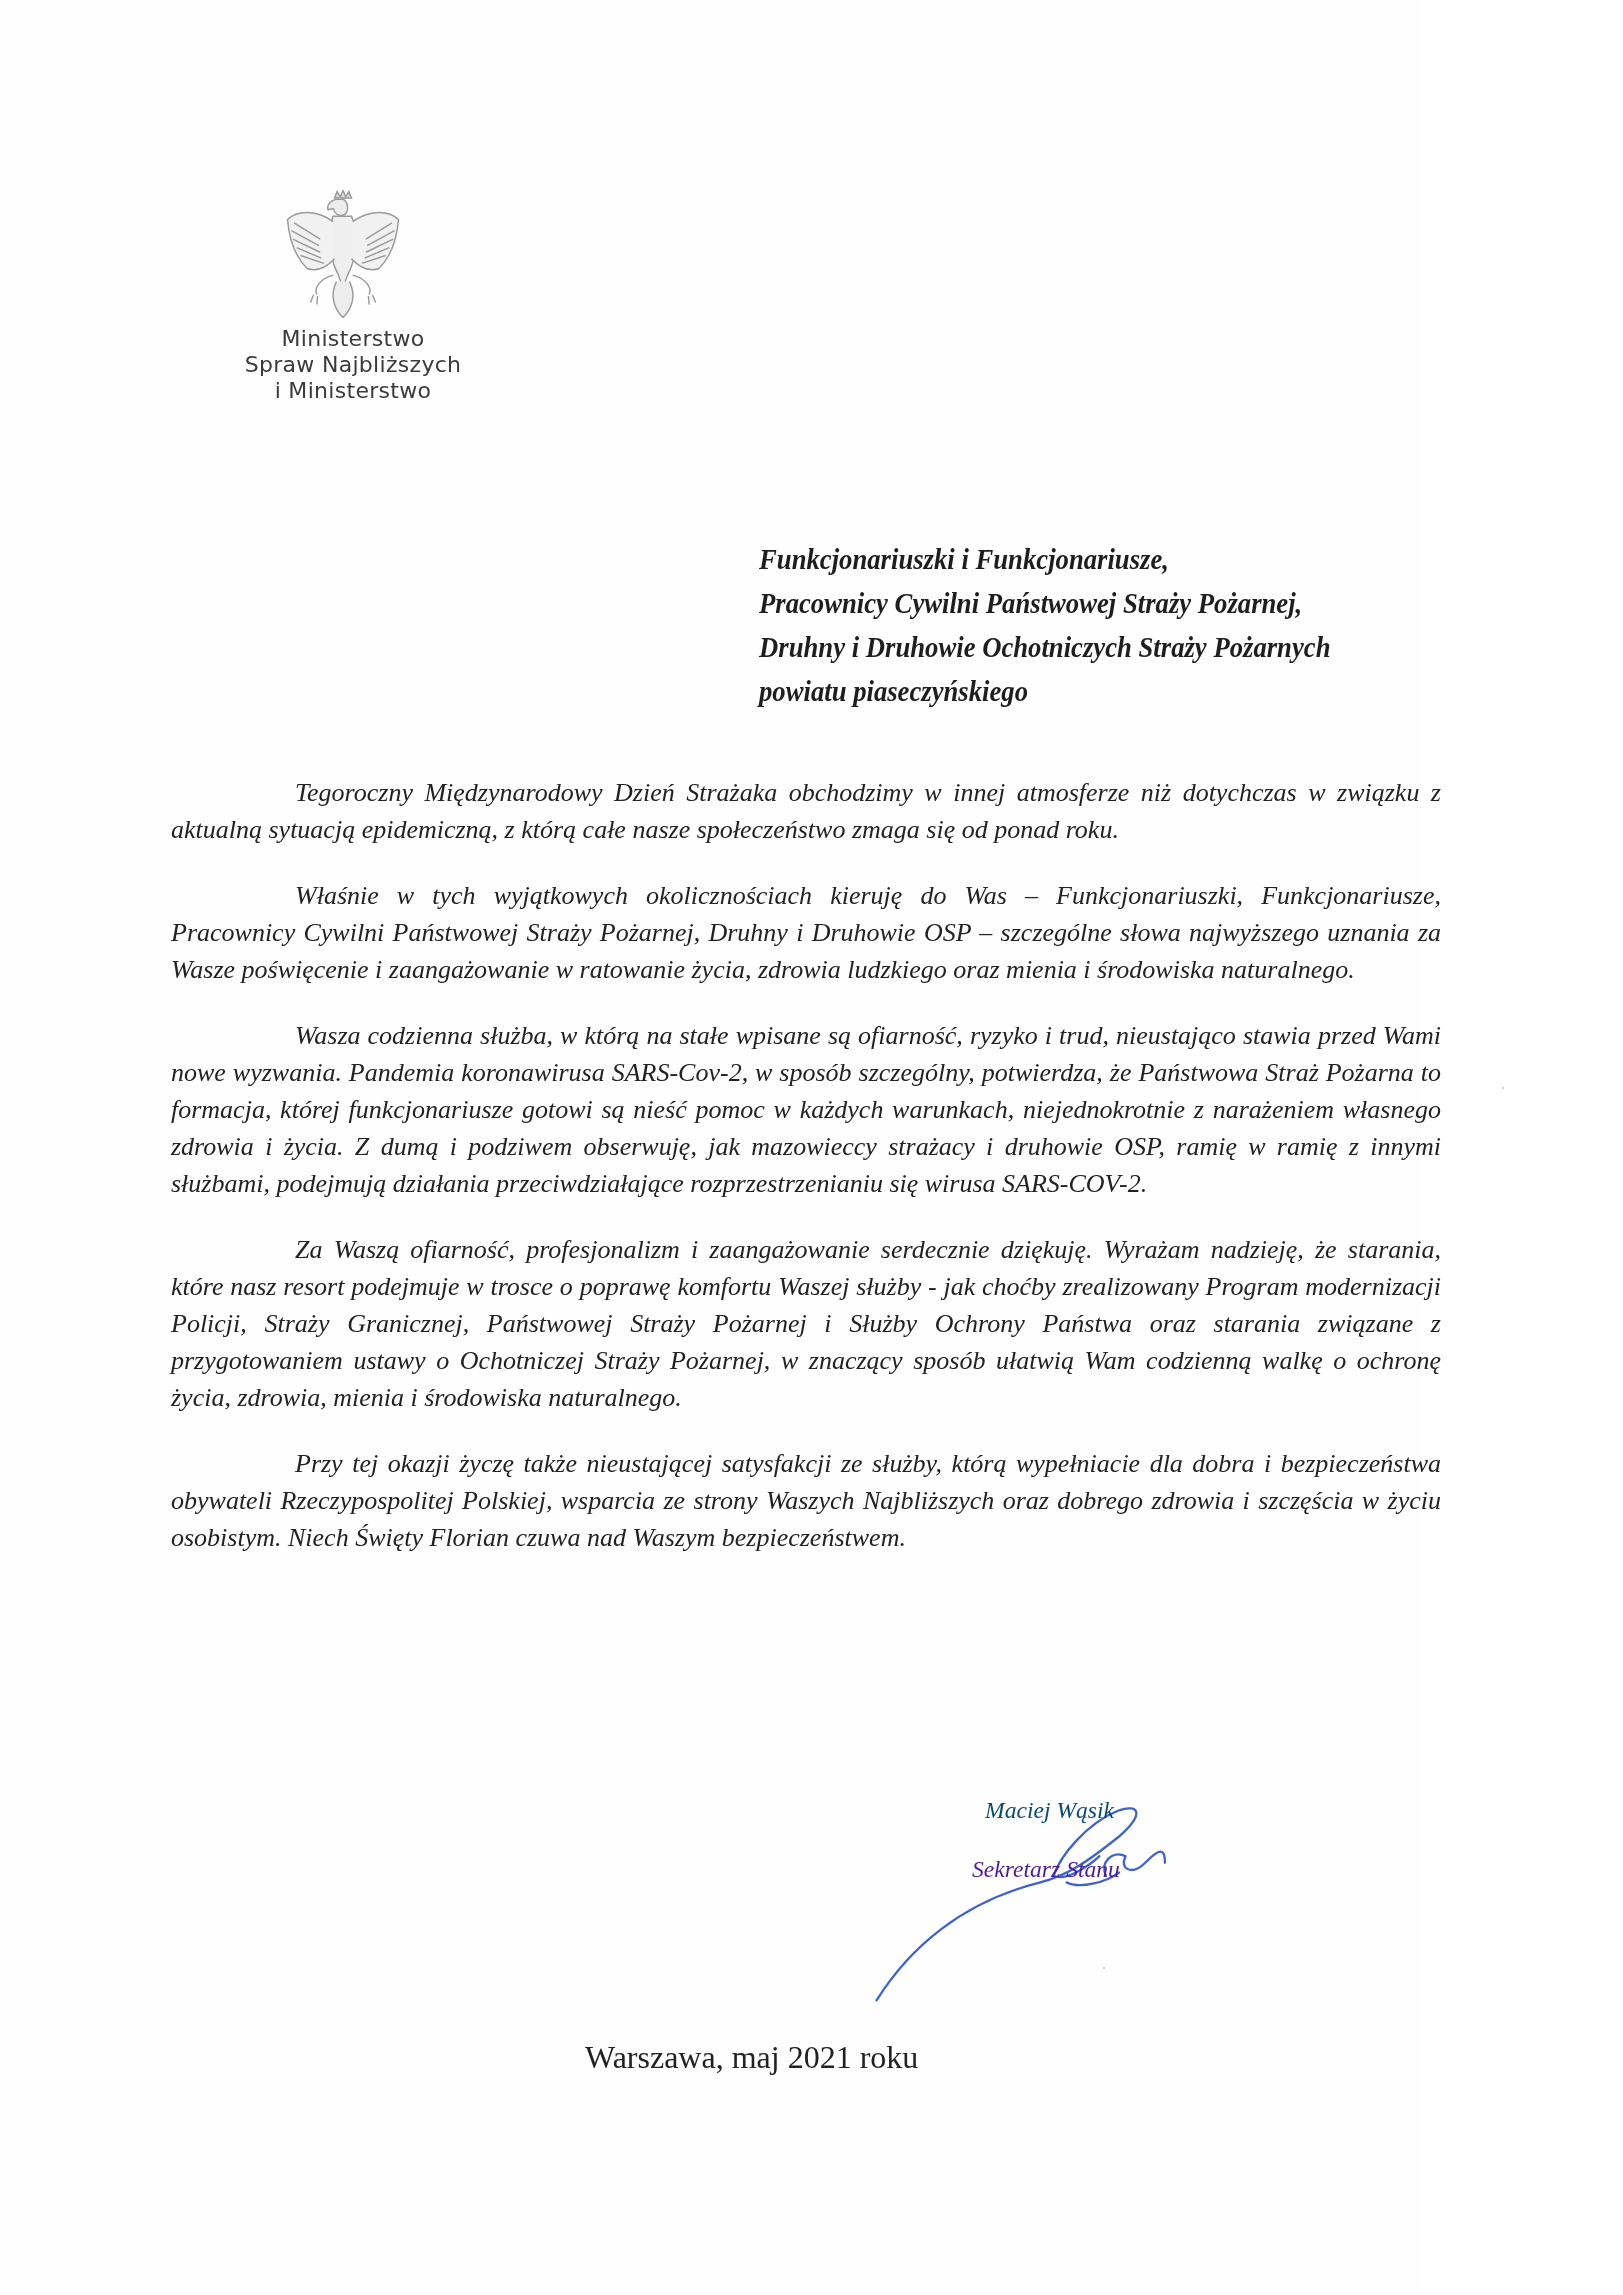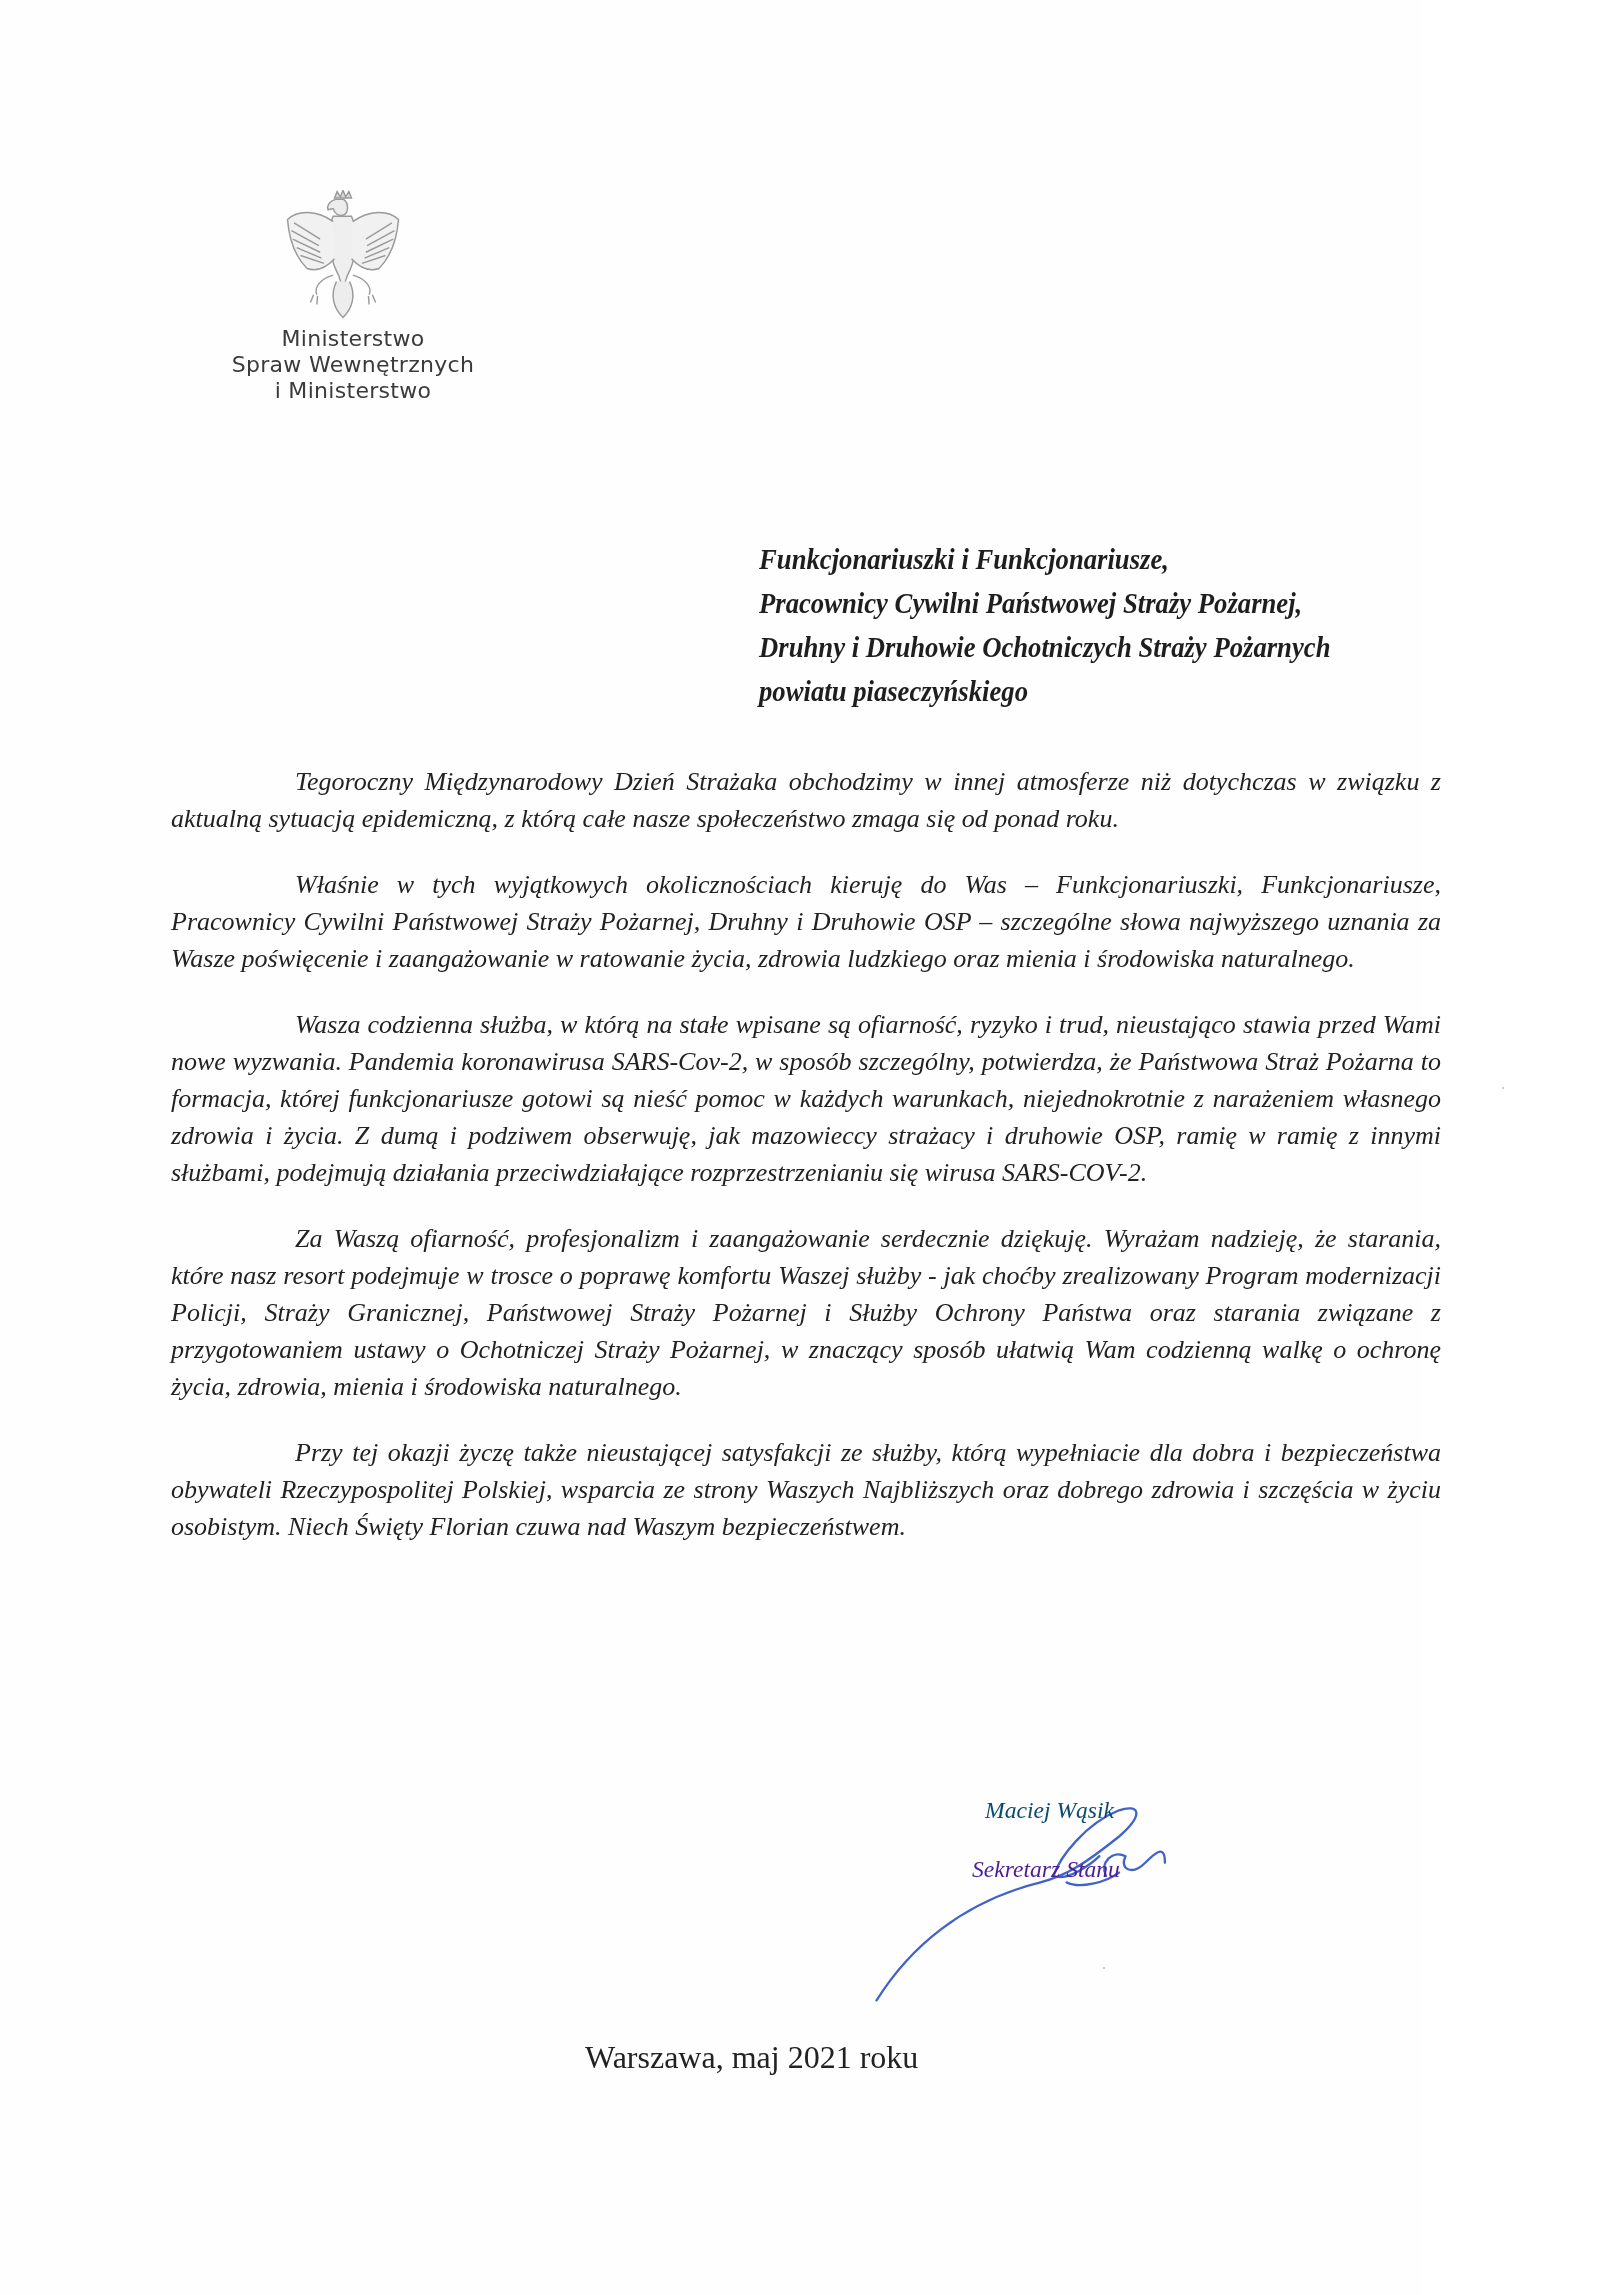--- a/index.html
+++ b/index.html
@@ -16,21 +16,21 @@
 
     
     .addressees { position: absolute; left: 759px; top: 537px; width: 720px;
                   font-family: "Liberation Serif", serif; font-style: italic; font-weight: bold;
                   color: #1e1e1e; font-size: 29px; line-height: 44px; transform: scaleX(0.92); transform-origin: left top; }
 
     
     .letter-body { position: absolute; left: 171px; top: 759px; width: 1270px;
                    font-family: "Liberation Serif", serif; font-style: italic; color: #222;
                    font-size: 26px; line-height: 37px; text-align: justify; }
-    .letter-body p { margin: 4px 0 29px 0; text-indent: 124px; }
+    .letter-body p { margin: 15px 0 29px 0; text-indent: 124px; }
 
     
     .signature { position: absolute; left: 949px; top: 1797px; width: 262px; }
     .sig-name { position: absolute; left: 36px; top: 0; font-family: "Liberation Serif", serif; font-style: italic;
                 font-size: 23.6px; color: #0c4a6e; white-space: nowrap; }
     .sig-title { position: absolute; left: 23px; top: 59px; font-family: "Liberation Serif", serif; font-style: italic;
                  font-size: 23.6px; color: #4c1d95; white-space: nowrap; }
     .sig-scribble { position: absolute; left: -79px; top: -13px; width: 367px; height: 223px; }
 
     .place-date { position: absolute; left: 585px; top: 2039px; font-family: "Liberation Serif", serif;
@@ -59,21 +59,21 @@
         <path d="M110 48 C135 30 165 30 180 45 C178 70 170 100 150 120 C135 125 120 118 108 105" fill="#f1f1f1"></path>
         <path d="M170 50 L130 75 M174 62 L132 85 M172 75 L130 95 M166 88 L128 104 M160 100 L124 112"></path>
 
         <path d="M85 140 C75 160 80 180 95 195 C110 180 115 160 105 140" fill="#ededed"></path>
         <path d="M80 130 C60 135 50 150 55 160 M110 130 C130 135 140 150 135 160"></path>
         <path d="M50 160 L45 172 M56 162 L55 175 M140 160 L145 172 M134 162 L135 175"></path>
       </g>
     </svg>
     <div class="ministry">
       <div>Ministerstwo</div>
-      <div>Spraw Wewnętrznych</div>
+      <div>Spraw Najbliższych</div>
       <div>i Ministerstwo</div>
     </div>
   </div>
 
   <div class="addressees">
     <div>Funkcjonariuszki i Funkcjonariusze,</div>
     <div>Pracownicy Cywilni Państwowej Straży Pożarnej,</div>
     <div>Druhny i Druhowie Ochotniczych Straży Pożarnych</div>
     <div>powiatu piaseczyńskiego</div>
   </div>

